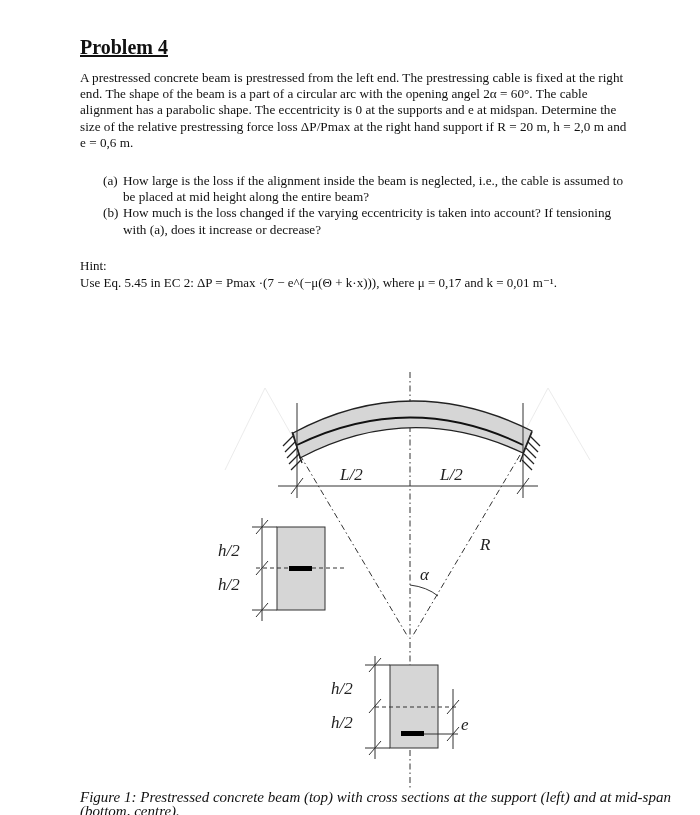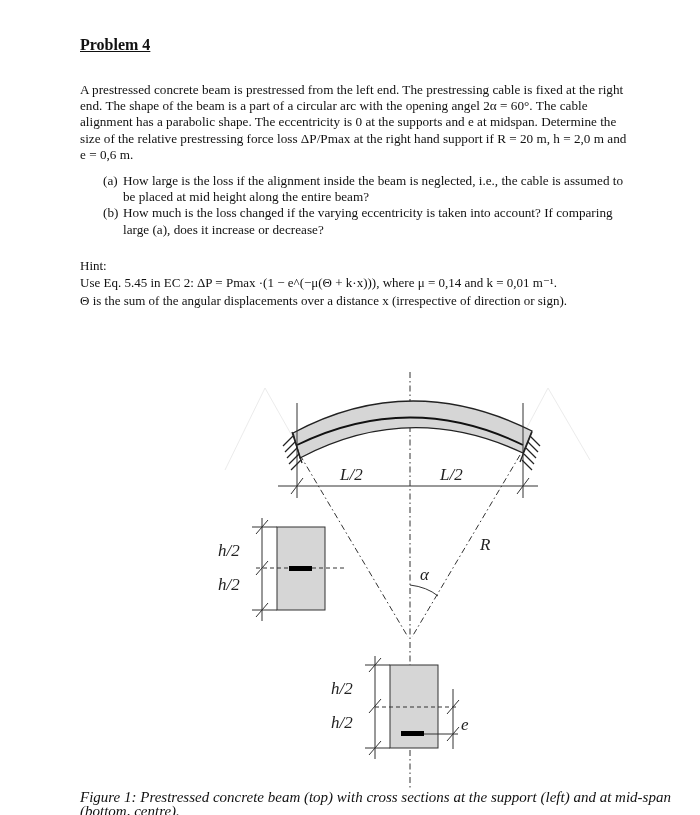--- a/index.html
+++ b/index.html
@@ -1,19 +1,19 @@
 <!DOCTYPE html>
 <html><head>
 <meta charset="utf-8">
 <style>
   html, body { margin:0; padding:0; background:#ffffff; }
   body { width:700px; height:815px; position:relative; overflow:hidden;
          font-family:"Liberation Serif", "DejaVu Serif", serif; color:#111; }
-  .title { position:absolute; left:80px; top:36px; font-size:16px; font-weight:bold; text-decoration:underline; }
-  .para { position:absolute; left:80px; top:82px; width:555px; font-size:13.2px; line-height:16.2px; }
+  .title { position:absolute; left:80px; top:36px; font-size:20px; font-weight:bold; text-decoration:underline; }
+  .para { position:absolute; left:80px; top:70px; width:555px; font-size:13.2px; line-height:16.2px; }
   .list { position:absolute; left:103px; top:173px; width:530px; font-size:13.2px; line-height:16.2px; }
   .list .item { position:relative; padding-left:20px; }
   .list .item .lbl { position:absolute; left:0; top:0; }
   .hint { position:absolute; left:80px; top:257px; width:560px; font-size:13px; line-height:17.4px; }
   .hint .line { display:block; }
   .caption { position:absolute; left:80px; top:790px; width:600px; font-size:15px; font-style:italic; line-height:14px; }
   svg.fig { position:absolute; left:0; top:0; }
   .lbl-it { font-family:"Liberation Serif", serif; font-style:italic; font-size:17px; fill:#222; }
 </style>
 </head>
@@ -23,28 +23,27 @@
 
 <div class="para">A prestressed concrete beam is prestressed from the left end. The prestressing cable is fixed at the right end. The shape of the beam is a part of a circular arc with the opening angel 2α = 60°. The cable alignment has a parabolic shape. The eccentricity is 0 at the supports and e at midspan. Determine the size of the relative prestressing force loss ΔP/Pmax at the right hand support if R = 20 m, h = 2,0 m and e = 0,6 m.</div>
 
 <div class="list">
   <div class="item">
     <span class="lbl">(a)</span>
     <span>How large is the loss if the alignment inside the beam is neglected, i.e., the cable is assumed to be placed at mid height along the entire beam?</span>
   </div>
   <div class="item">
     <span class="lbl">(b)</span>
-    <span>How much is the loss changed if the varying eccentricity is taken into account? If comparing large (a), does it increase or decrease?</span>
+    <span>How much is the loss changed if the varying eccentricity is taken into account? If tensioning with (a), does it increase or decrease?</span>
   </div>
 </div>
 
 <div class="hint">
   <span class="line">Hint:</span>
-  <span class="line">Use Eq. 5.45 in EC 2: ΔP = Pmax ·(1 − e^(−μ(Θ + k·x))), where μ = 0,14 and k = 0,01 m⁻¹.</span>
-  <span class="line">Θ is the sum of the angular displacements over a distance x (irrespective of direction or sign).</span>
+  <span class="line">Use Eq. 5.45 in EC 2: ΔP = Pmax ·(7 − e^(−μ(Θ + k·x))), where μ = 0,17 and k = 0,01 m⁻¹.</span>
 </div>
 
 <svg class="fig" width="700" height="815" viewBox="0 0 700 815">
 
   <polyline points="225,470 265,388 300,450" fill="none" stroke="#e6e6e6" stroke-width="0.8"></polyline>
   <polyline points="515,450 548,388 590,460" fill="none" stroke="#e6e6e6" stroke-width="0.8"></polyline>
 
   <line x1="410" y1="372" x2="410" y2="790" stroke="#333" stroke-width="1" stroke-dasharray="6,3,1.5,3"></line>
 
   <line x1="300" y1="455" x2="408" y2="637" stroke="#333" stroke-width="1" stroke-dasharray="6,3,1.5,3"></line>

